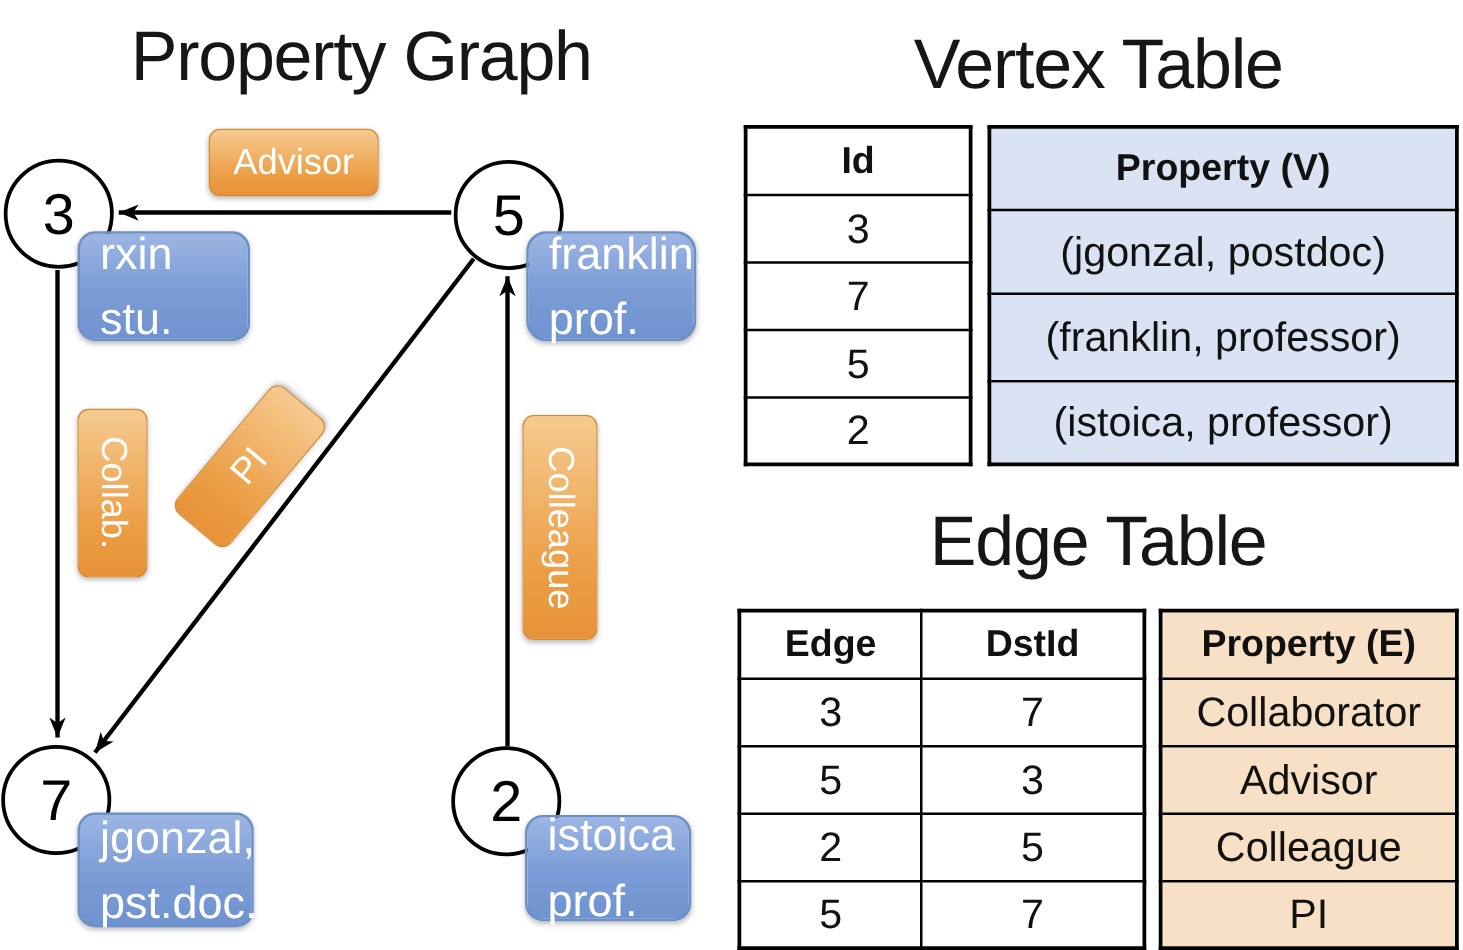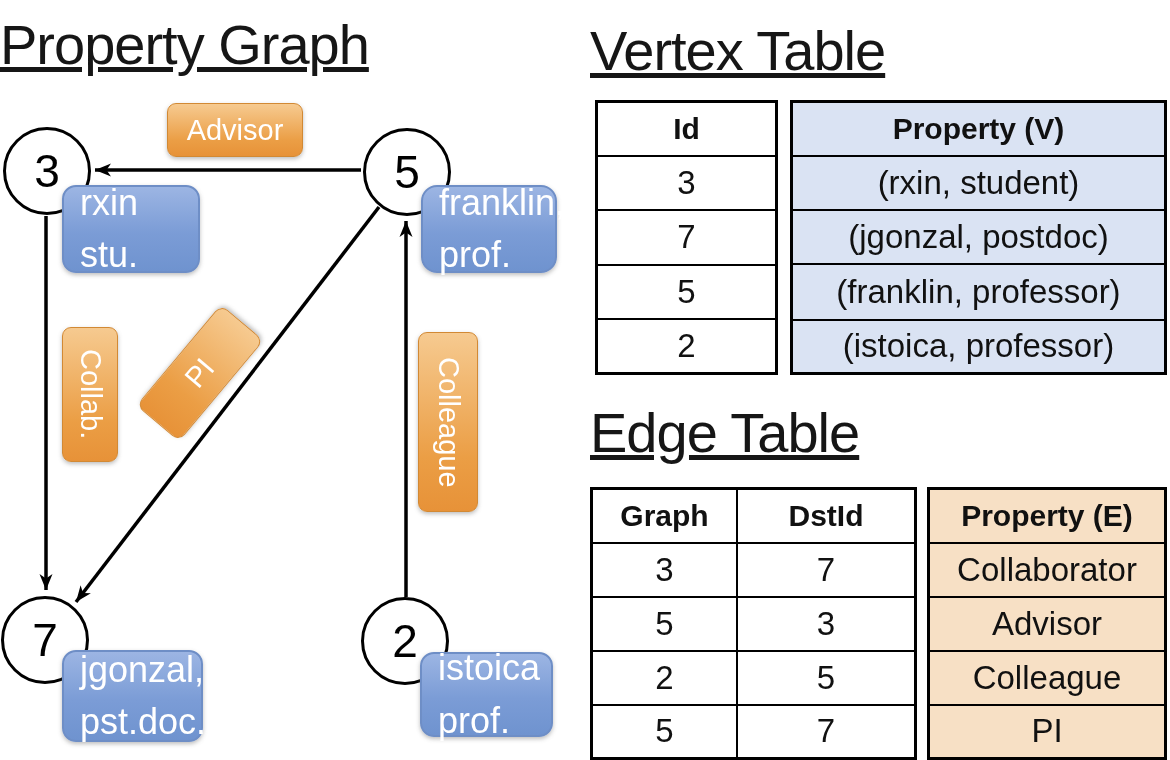--- a/index.html
+++ b/index.html
@@ -2,23 +2,22 @@
 <html><head>
 <meta charset="utf-8">
 <style>
   html,body{margin:0;padding:0;background:#fff;}
   #canvas{
     position:relative;width:1170px;height:760px;background:#fff;overflow:hidden;
     font-family:"Liberation Sans",sans-serif;color:#111;
   }
   .abs{position:absolute;}
   .panel-title{
-    font-size:56px;letter-spacing:-1px;color:#161616;
+    font-size:56px;letter-spacing:-1px;color:#161616;text-align:center;
     white-space:nowrap;
-    text-decoration:underline;
   }
   
   .node{
     position:absolute;width:88px;height:88px;border-radius:50%;
     background:#fff;border:3.5px solid #000;box-sizing:border-box;
     display:flex;align-items:center;justify-content:center;
     font-size:46px;color:#000;z-index:2;
   }
   
   #edges{position:absolute;left:0;top:0;z-index:3;}
@@ -128,43 +127,40 @@
             <td>2</td>
           </tr>
     </tbody>
       </table>
     <div class="gap12"></div>
     <table class="tbl" style="width:377px;">
       <tbody>
           <tr class="hdr" style="height:54px;">
             <td class="bg-blue">Property (V)</td>
           </tr>
-      <tr style="height:54px;">
-            <td class="bg-blue">(rxin, student)</td>
-          </tr>
       <tr style="height:54px;margin-top:44px;">
             <td class="bg-blue">(jgonzal, postdoc)</td>
           </tr>
       <tr style="height:56px;">
             <td class="bg-blue">(franklin, professor)</td>
           </tr>
       <tr style="height:54px;">
             <td class="bg-blue">(istoica, professor)</td>
           </tr>
     </tbody>
       </table>
   </div>
 
   <div class="abs panel-title" style="left:590px;top:400px;width:577px;">Edge Table</div>
 
   <div class="tblwrap" style="left:590px;top:487px;width:577px;">
     <table class="tbl" style="width:327px;">
       <tbody>
           <tr class="hdr" style="height:54px;">
-        <td style="width:143px;">Graph</td>
+        <td style="width:143px;">Edge</td>
         <td>DstId</td>
       </tr>
       <tr style="height:54px;">
         <td>3</td>
         <td>7</td>
       </tr>
       <tr style="height:54px;">
         <td>5</td>
         <td>3</td>
       </tr>

